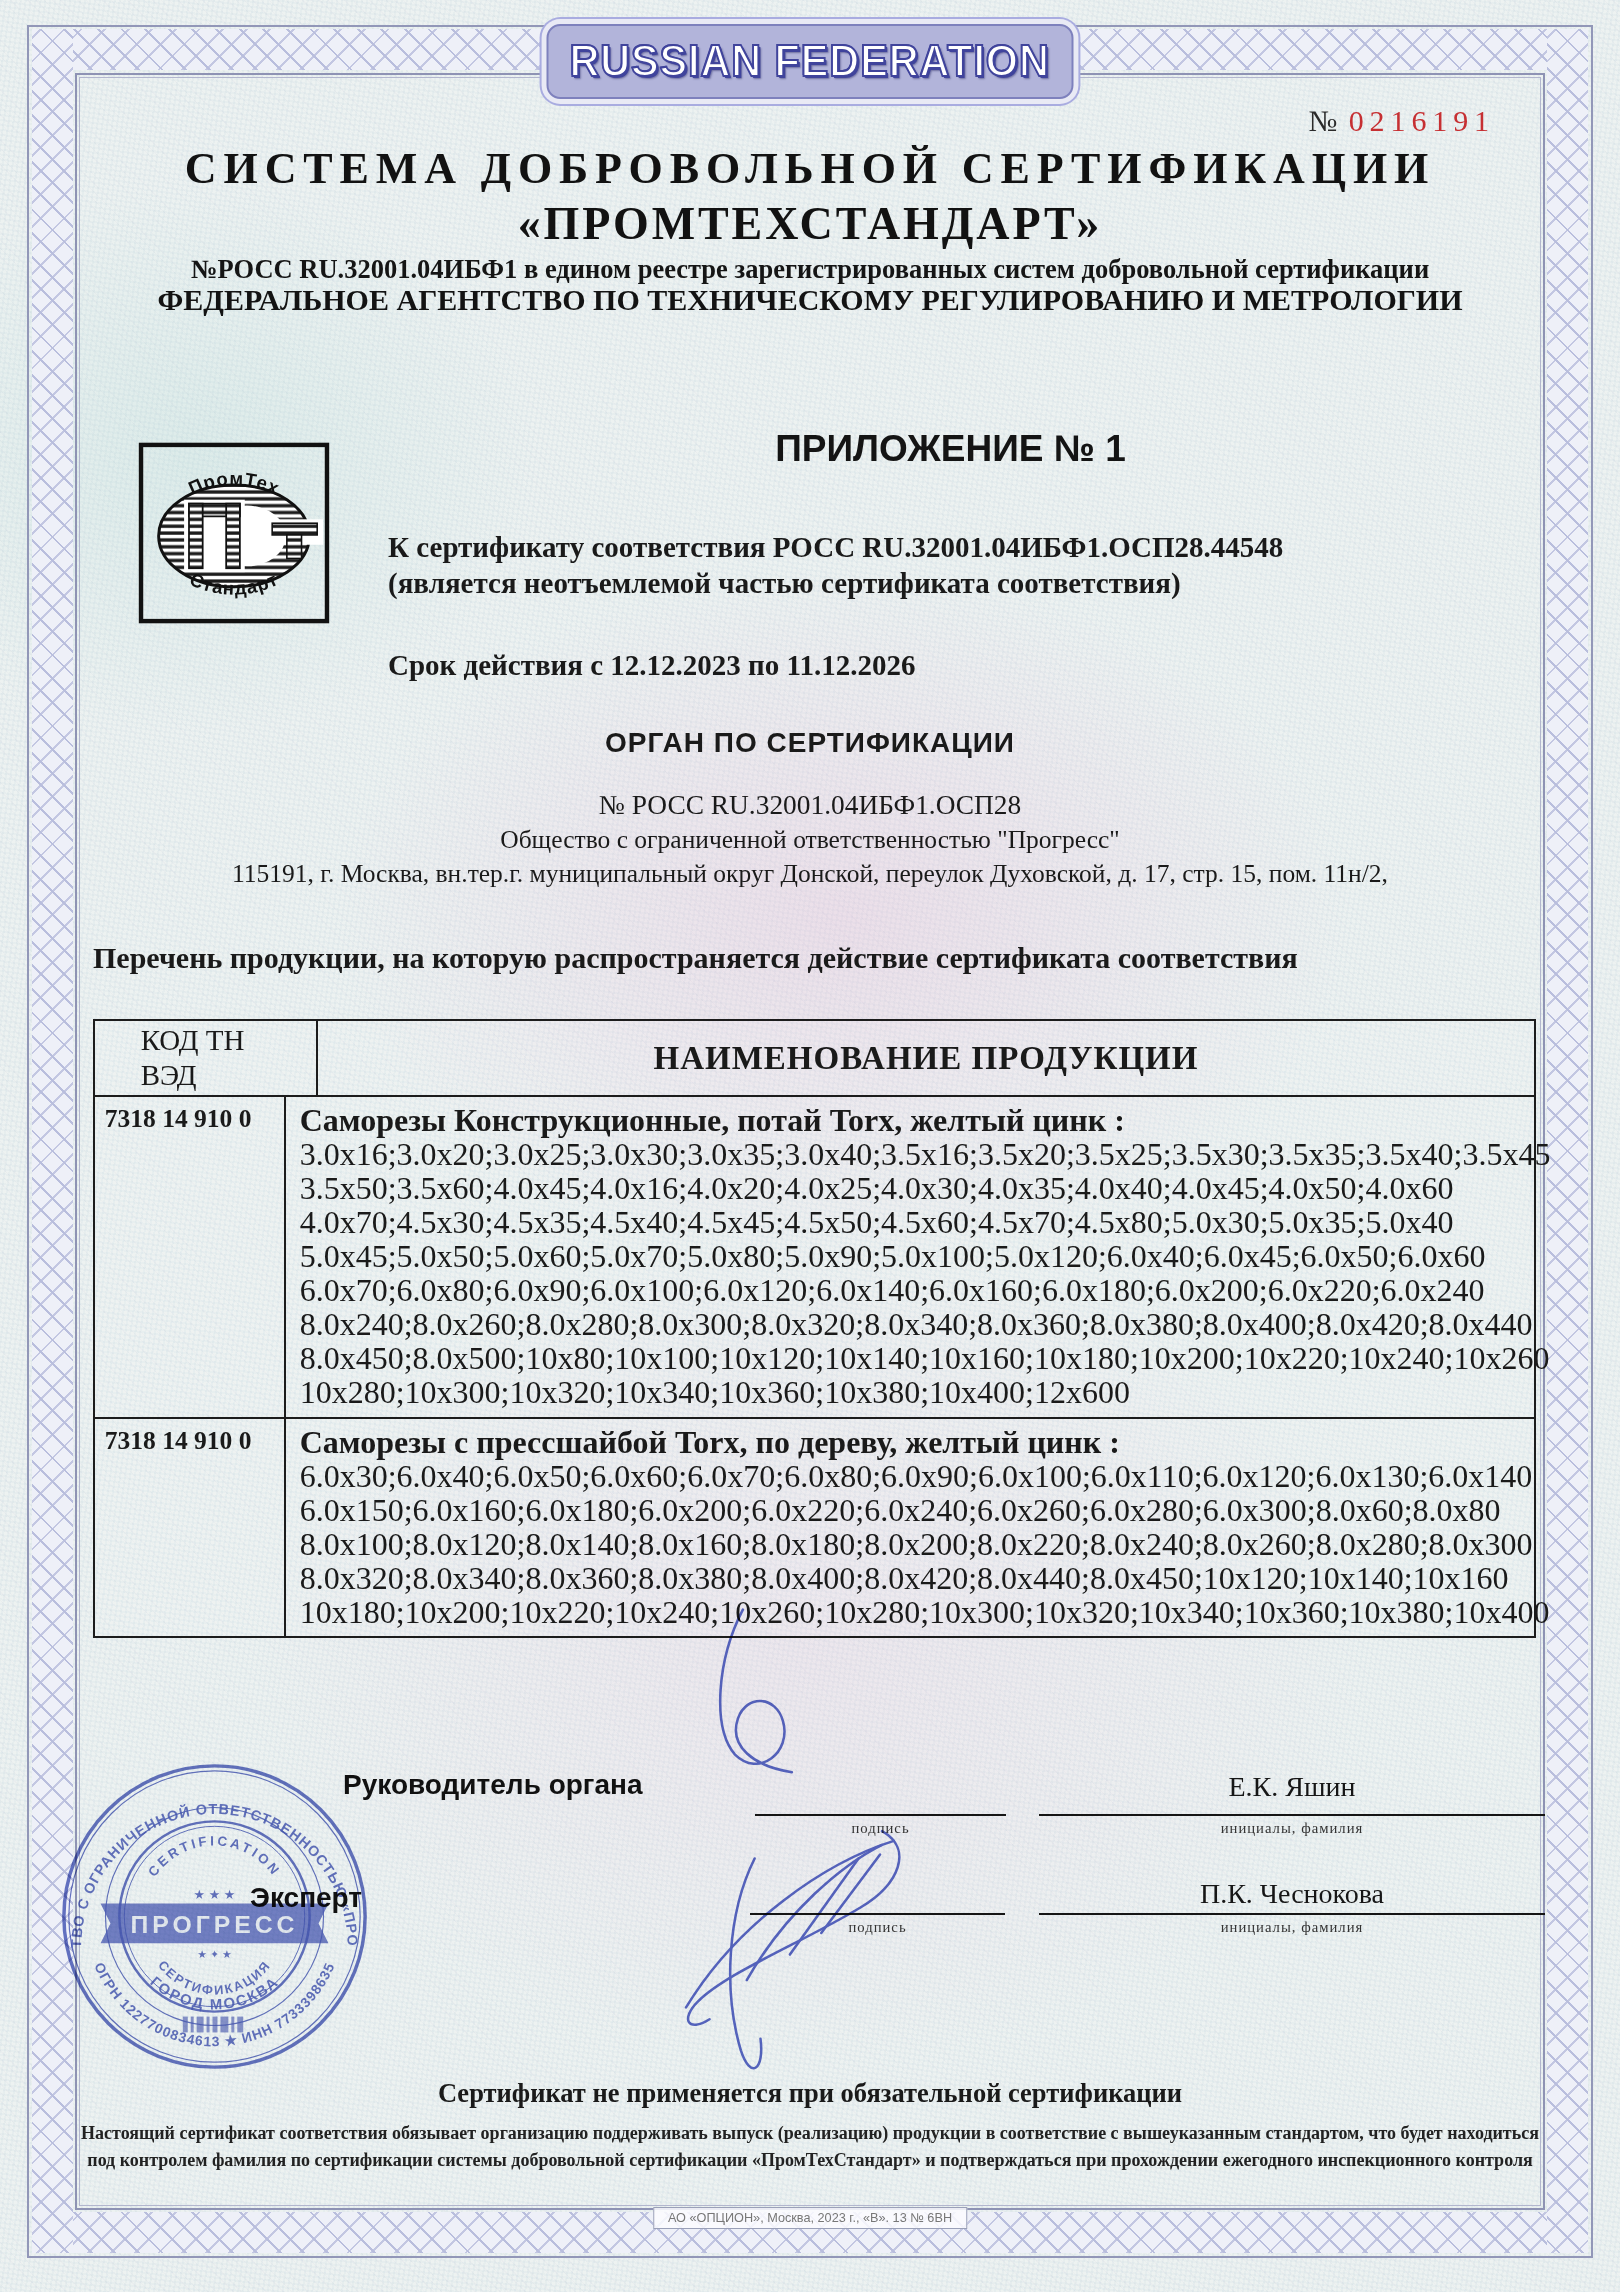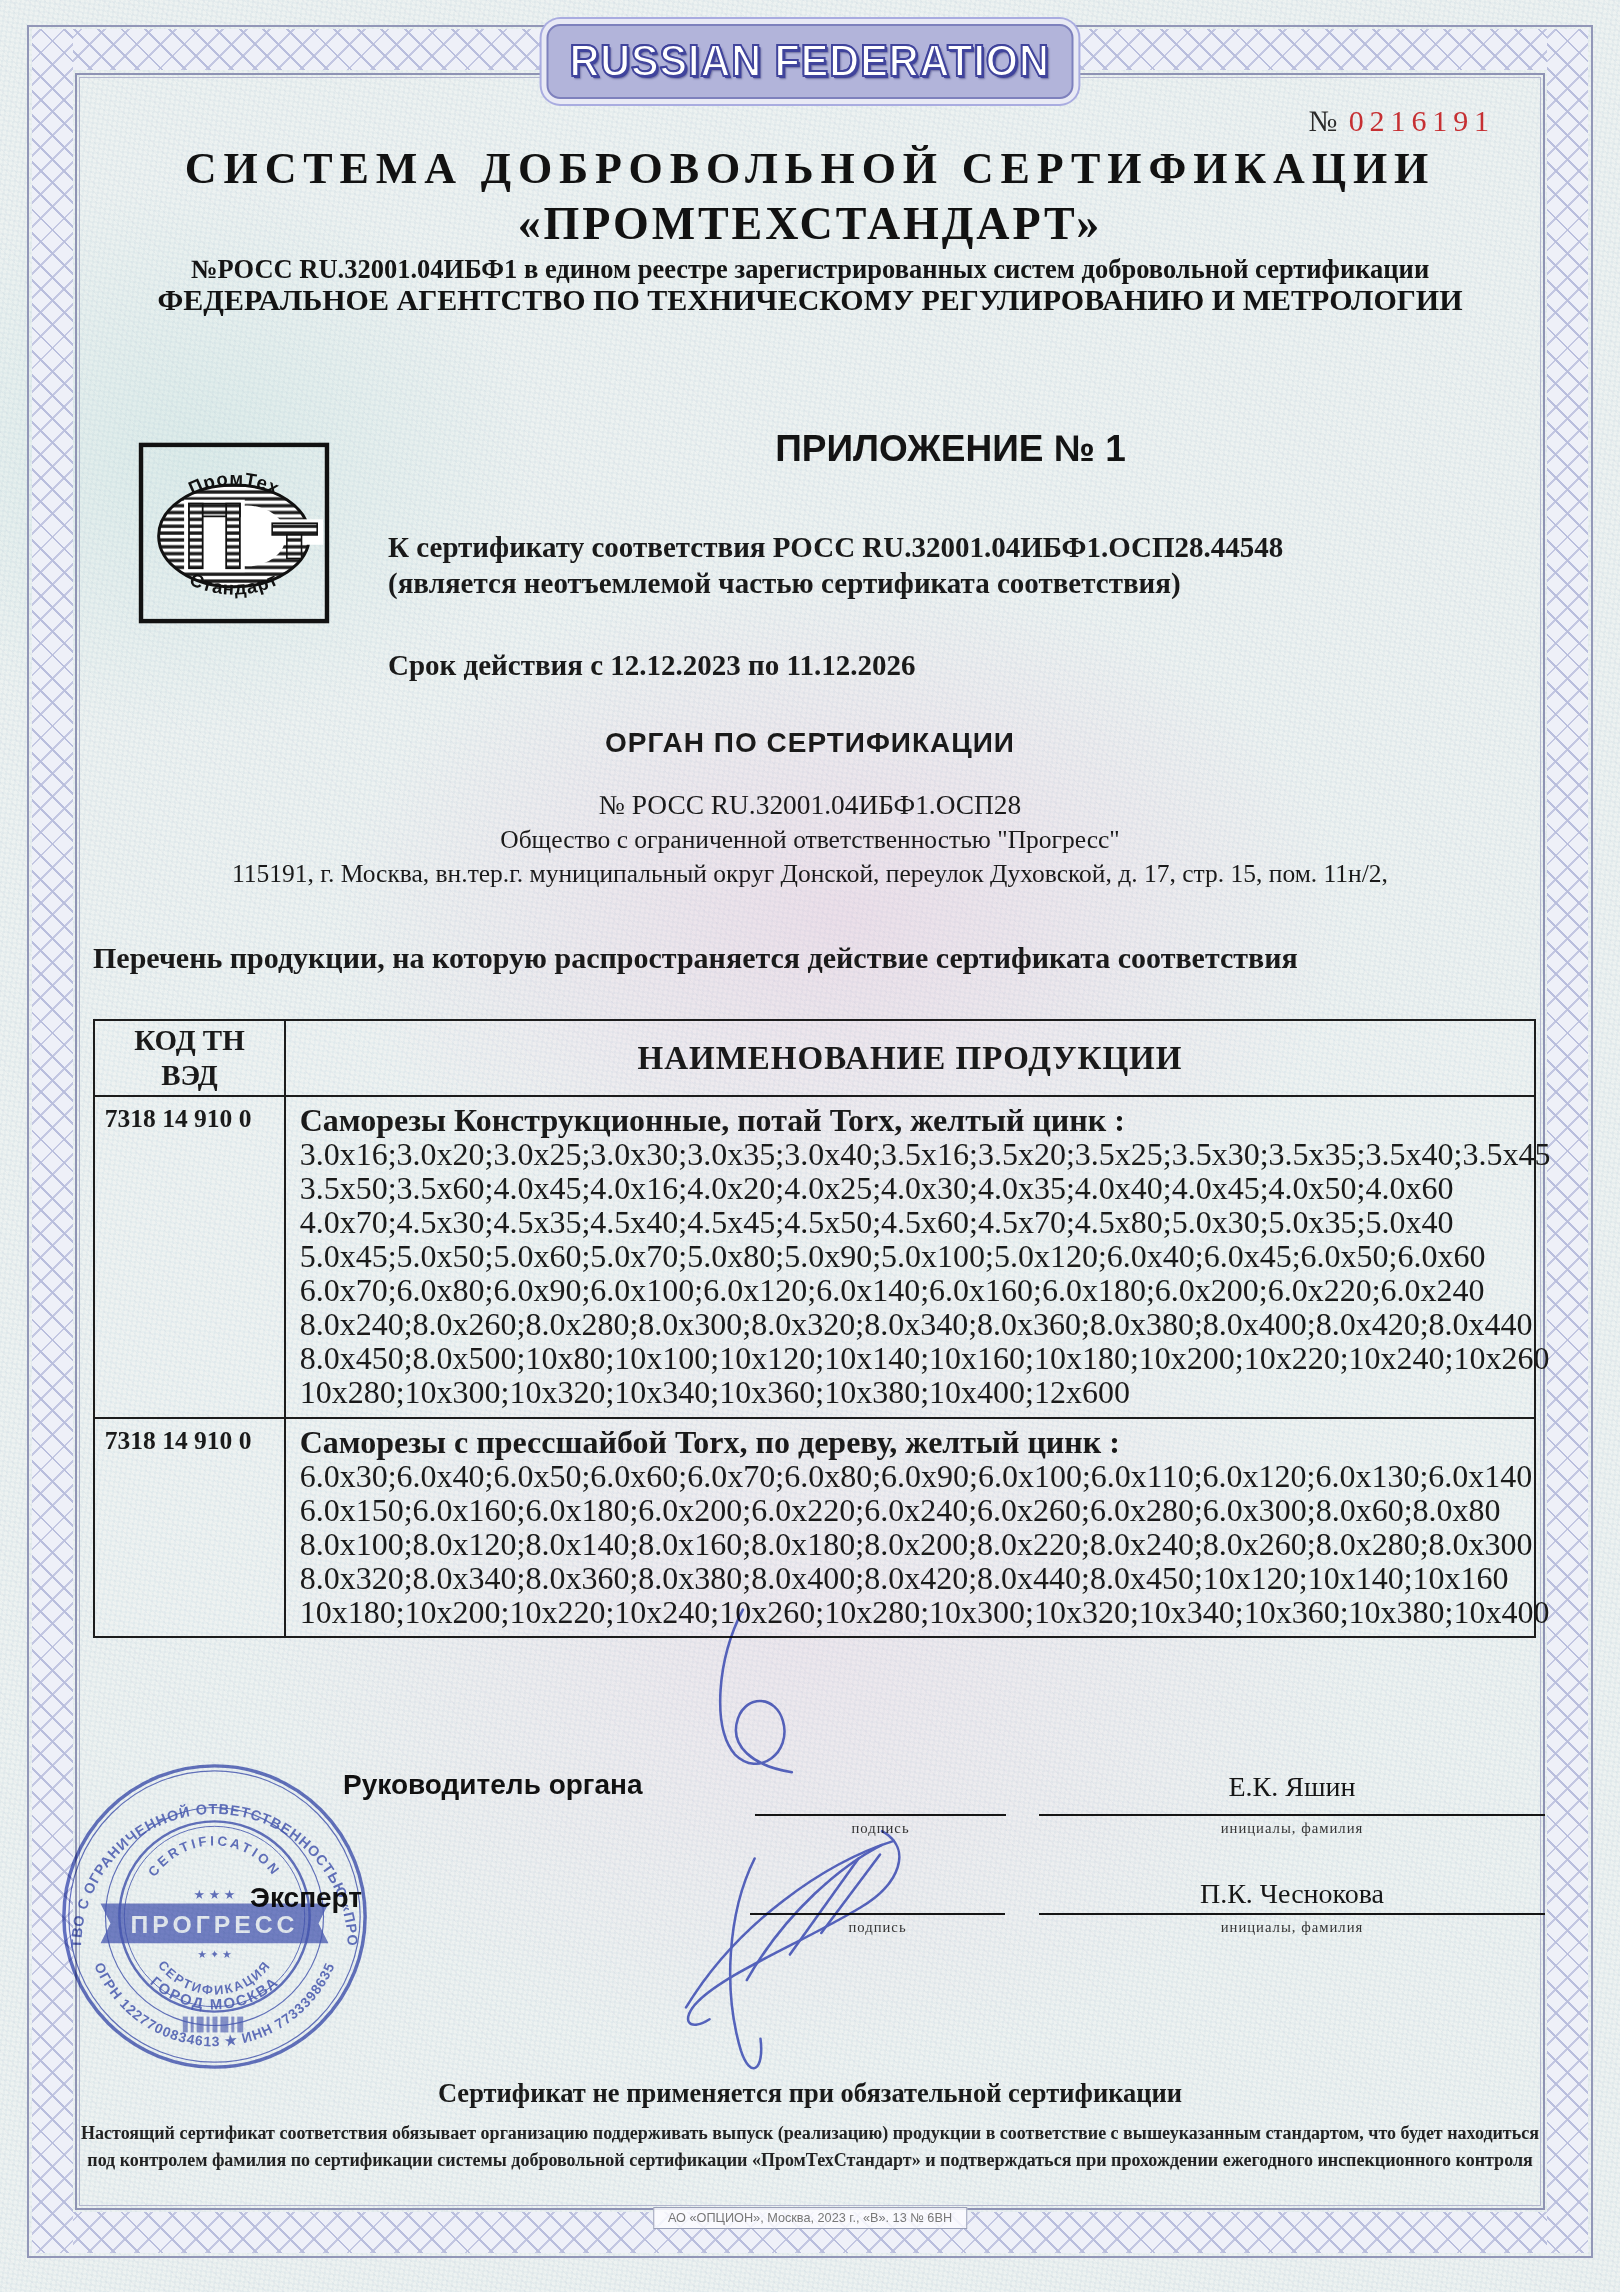--- a/index.html
+++ b/index.html
@@ -60,22 +60,22 @@
   .org-c{top:825px;font-size:25.5px;}
   .org-a{top:859px;font-size:25.5px;}
   .org-r{top:892px;font-size:25.5px;}
   .list-h{left:93px;top:941px;font-size:30px;font-weight:bold;}
   
   .ptable{position:absolute;left:93px;top:1019px;width:1439px;border:2.5px solid #1c1c1c;background:rgba(255,255,255,0.06);}
   .trow{display:flex;border-top:2.5px solid #1c1c1c;}
   .trow:first-child{border-top:none;}
   .c1{width:191px;border-right:2.5px solid #1c1c1c;box-sizing:border-box;flex:none;}
   .c2{flex:1;box-sizing:border-box;}
-  .thead .c1{display:flex;align-items:center;justify-content:center;text-align:center;
-    font-weight:bold;font-size:29px;line-height:35px;padding:2px 13.7px;}
+  .thead .c1{display:flex;align-items:center;justify-content:center;text-align:left;
+    font-weight:normal;font-size:29px;line-height:35px;padding:2px 13.7px;margin-left:32px;}
   .thead .c2{display:flex;align-items:center;justify-content:center;
     font-weight:bold;font-size:33px;letter-spacing:1px;min-height:74px;}
   .code{font-weight:bold;font-size:25.5px;padding:6.9px 3.9px 0 9.8px;}
   .pcell{padding:5.9px 9.8px 7.8px 13.7px;font-size:32px;line-height:34px;border-radius:7px;}
   .pcell .ttl{font-weight:bold;}
   
   .sig-label{font-family:"Liberation Sans",sans-serif;font-weight:bold;font-size:28px;color:#111;}
   .rule{border-top:2.5px solid #151515;height:0;}
   .cap{font-size:14.7px;color:#333;text-align:center;letter-spacing:1px;}
   .sname{font-size:28px;text-align:center;color:#161616;}

